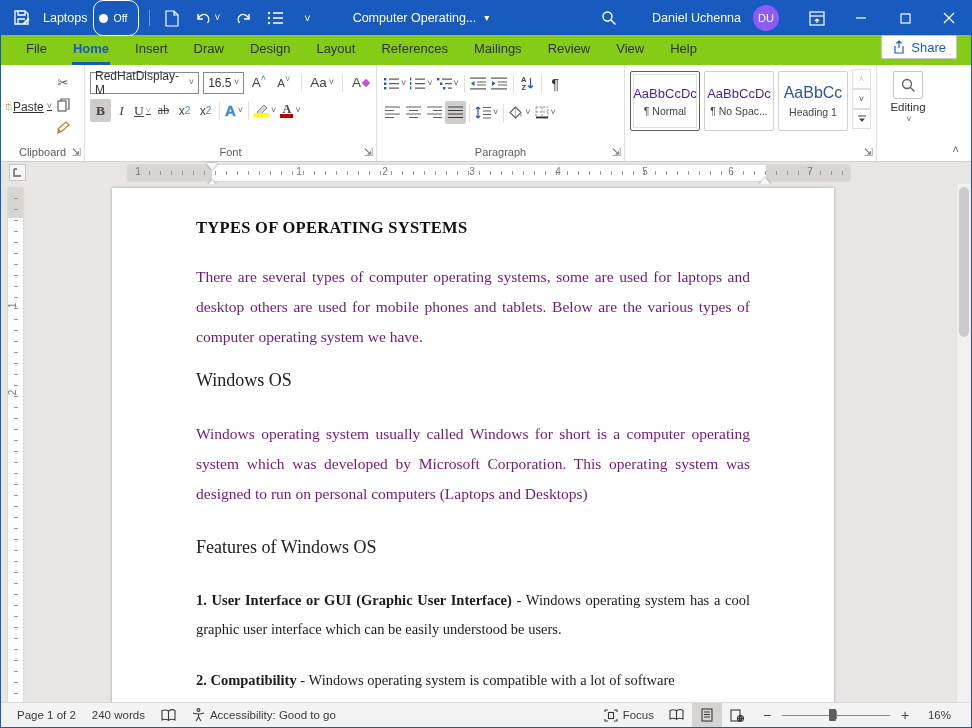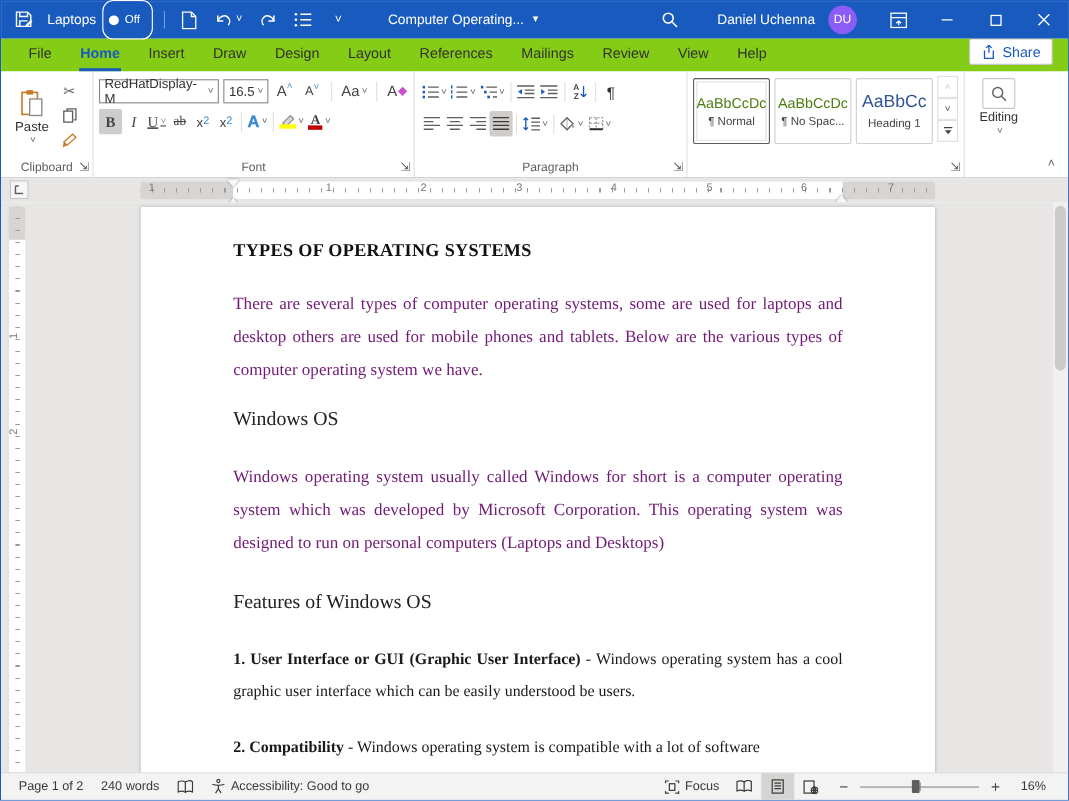--- a/index.html
+++ b/index.html
@@ -36,39 +36,39 @@
   .group { display:flex; flex-direction:column; border-right:1px solid #e1dfdd; padding:4px 5px 0 5px; position:relative; }
   .gcontent { flex:1; display:flex; }
   .glabel { height:19px; display:flex; align-items:center; justify-content:center; font-size:11px; color:#605e5c; }
   .launcher { position:absolute; right:3px; bottom:3px; font-size:11px; line-height:1; color:#605e5c; cursor:pointer; }
   .rbtn { display:inline-flex; align-items:center; justify-content:center; height:23px; min-width:21px; padding:0 2px; color:#444; font-size:13.5px; cursor:pointer; border-radius:2px; }
   .rbtn.on { background:#cfcdcb; }
   .c { font-size:9px; color:#605e5c; margin-left:2px; line-height:1; }
   .vsep { width:1px; height:18px; background:#e1dfdd; margin:0 3px; align-self:center; }
   .row { display:flex; align-items:center; }
 
-  .paste { display:flex; flex-direction:column; align-items:center; justify-content:center; width:46px; cursor:pointer; font-size:12px; color:#323130; gap:1px; padding-top:2px; }
+  .paste { display:flex; flex-direction:row; align-items:center; justify-content:center; width:46px; cursor:pointer; font-size:12px; color:#323130; gap:1px; padding-top:2px;text-decoration:underline; }
   .clipcol { display:flex; flex-direction:column; justify-content:flex-start; gap:3px; padding-top:3px; }
   .smbtn { width:22px; height:20px; display:flex; align-items:center; justify-content:center; cursor:pointer; color:#605e5c; font-size:13px; }
 
   .fontgrp .gcontent { flex-direction:column; gap:5px; padding-top:2px; }
   .combo { display:flex; align-items:center; justify-content:space-between; border:1px solid #8a8886; background:#fff; height:22px; font-size:12px; padding:0 4px; color:#323130; cursor:pointer; }
   .bold { font-weight:bold; font-family:"Liberation Serif",serif; }
   .ital { font-style:italic; font-family:"Liberation Serif",serif; }
   .und { text-decoration:underline; font-family:"Liberation Serif",serif; }
   .strike { text-decoration:line-through; font-size:12px; font-family:"Liberation Serif",serif; }
   .fx-a { color:#3b8bd4; font-weight:bold; font-size:15px; -webkit-text-stroke:.4px #3b8bd4; }
   .hl-bar { display:block; width:15px; height:4px; background:#ffff00; margin-top:-1px; }
   .fc-bar { display:block; width:13px; height:4px; background:#c00000; margin-top:-1px; }
   .stack { display:flex; flex-direction:column; align-items:center; line-height:1; }
 
   .stylecards { display:flex; gap:4px; padding-top:2px; }
   .card { width:70px; height:60px; border:1px solid #d1cfcd; border-radius:2px; display:flex; flex-direction:column; align-items:center; justify-content:center; gap:4px; cursor:pointer; background:#fff; }
   .card.sel { border:1px solid #605e5c; box-shadow:inset 0 0 0 2px #fff, inset 0 0 0 3px #e1dfdd; }
-  .card .prev { font-size:13px; color:#4d7c0f; }
+  .card .prev { font-size:13px; color:#4c1d95; }
   .card .prev.h1p { color:#2f5496; font-size:16px; }
   .card .lbl { font-size:10.5px; color:#444; }
   .arrcol { display:flex; flex-direction:column; margin-left:4px; }
   .arrbtn { width:19px; height:20px; border:1px solid #e1dfdd; display:flex; align-items:center; justify-content:center; font-size:9px; color:#444; cursor:pointer; background:#fff; }
   .arrbtn.dis { color:#c8c6c4; }
 
   .editgrp .gcontent { flex-direction:column; align-items:center; justify-content:flex-start; gap:2px; padding-top:2px; }
   .editbox { width:30px; height:28px; border:1px solid #c8c6c4; border-radius:2px; display:flex; align-items:center; justify-content:center; cursor:pointer; }
   .editlbl { font-size:11.5px; color:#323130; }
   .collapse { position:absolute; right:12px; bottom:6px; color:#605e5c; font-size:11px; cursor:pointer; }
@@ -85,21 +85,21 @@
   .ind-bot { position:absolute; left:78px; top:9px; width:0; height:0; border:6px solid transparent; border-bottom:7px solid #f6f6f6; filter:drop-shadow(0 0 1px #888); cursor:pointer; }
   .ind-right { position:absolute; left:631px; top:6px; width:0; height:0; border:6px solid transparent; border-bottom:8px solid #f6f6f6; filter:drop-shadow(0 0 1px #888); cursor:pointer; }
 
   
   .docarea { flex:1; background:#e7e6e5; position:relative; overflow:hidden; }
   .vruler { position:absolute; left:7px; top:4px; width:15px; bottom:0; background:#fff; box-shadow:0 0 2px rgba(0,0,0,.15); }
   .vmargin { position:absolute; left:0; right:0; top:0; height:30px; background:#d7d5d3; }
   .vticks { position:absolute; top:0; bottom:0; left:6px; width:4px;
     background:repeating-linear-gradient(to bottom, transparent 0 10px, #9a9896 10px 11px); }
   .vnum { position:absolute; left:2px; font-size:10px; color:#7a7876; transform:rotate(-90deg); }
-  .page { position:absolute; left:127px; top:4px; width:722px; height:540px; background:#fff; box-shadow:0 0 3px rgba(0,0,0,.3); padding:30px 84px 0 84px; overflow:hidden; cursor:text; }
+  .page { position:absolute; left:111px; top:4px; width:722px; height:540px; background:#fff; box-shadow:0 0 3px rgba(0,0,0,.3); padding:30px 84px 0 84px; overflow:hidden; cursor:text; }
   .doc-h1 { font-family:"Liberation Serif",serif; font-weight:bold; font-size:16.5px; color:#111; letter-spacing:.3px; margin-bottom:24px; }
   .doc-p { font-family:"Liberation Serif",serif; font-size:15.5px; line-height:30px; color:#701a75; text-align:justify; margin-bottom:18px; }
   .doc-h2 { font-family:"Liberation Serif",serif; font-size:18px; color:#202020; margin:8px 0 28px; }
   .doc-f { font-family:"Liberation Serif",serif; font-size:14.5px; line-height:29px; color:#1a1a1a; text-align:justify; margin-bottom:14px; }
   .doc-f b { font-size:14.5px; }
   .vscroll { position:absolute; right:0; top:0; bottom:0; width:15px; background:#f1f0ef; border-left:1px solid #e3e2e1; }
   .vthumb { position:absolute; left:2px; right:2px; top:3px; height:150px; background:#cdcbc9; border-radius:5px; cursor:pointer; }
 
   
   .statusbar { height:25px; background:#f3f3f3; border-top:1px solid #dadada; display:flex; align-items:center; font-size:11.5px; color:#3b3a39; padding:0 8px; flex-shrink:0; }

